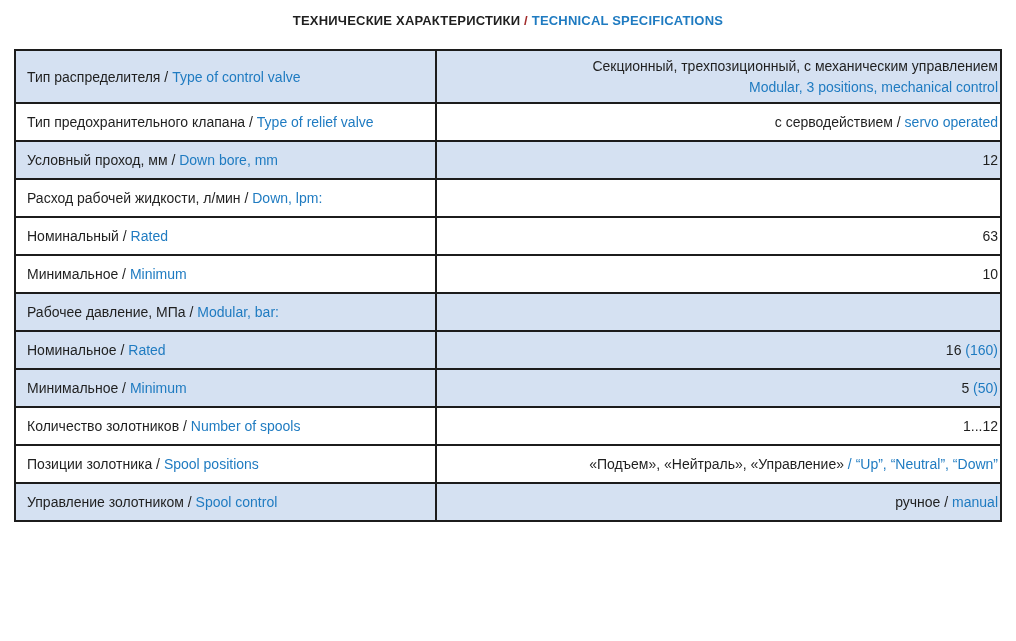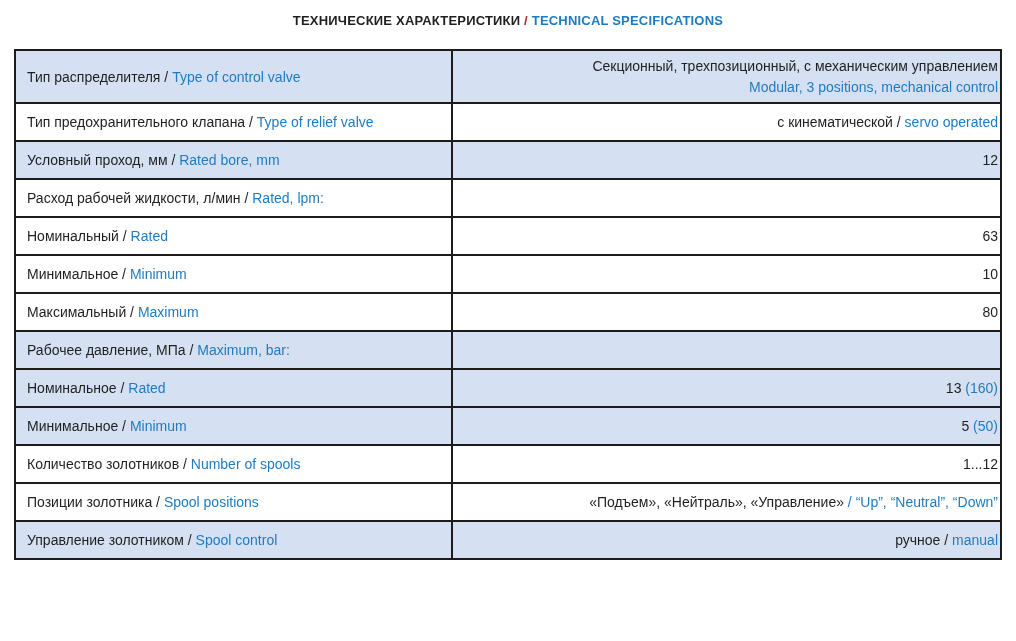--- a/index.html
+++ b/index.html
@@ -27,21 +27,21 @@
   }
   td {
     border: 2px solid #1c1c1c;
     font-size: 14px;
     vertical-align: middle;
     overflow: hidden;
   }
   td.lbl {
     width: 41%;
     text-align: left;
-    padding: 2px 20px 2px 11px;
+    padding: 2px 4px 2px 11px;
   }
   td.val {
     text-align: right;
     padding: 2px 2px;
   }
   tr.b { background: #d5e1f2; }
   tr.w { background: #ffffff; }
   tr.s td { height: 32px; margin-left: 48px; }
   tr.d td { height: 47px; }
   .en { color: #1f7bc1; }
@@ -56,49 +56,45 @@
   <tbody>
     <tr class="b d">
       <td class="lbl"><span>Тип распределителя / </span><span class="en">Type of control valve</span></td>
       <td class="val">
         <div class="vline">Секционный, трехпозиционный, с механическим управлением</div>
         <div class="vline en">Modular, 3 positions, mechanical control</div>
       </td>
     </tr>
     <tr class="w s">
       <td class="lbl"><span>Тип предохранительного клапана / </span><span class="en">Type of relief valve</span></td>
-      <td class="val"><span>с кинематической / </span><span class="en">servo operated</span></td>
+      <td class="val"><span>с серводействием / </span><span class="en">servo operated</span></td>
     </tr>
     <tr class="b s">
-      <td class="lbl"><span>Условный проход, мм / </span><span class="en">Rated bore, mm</span></td>
+      <td class="lbl"><span>Условный проход, мм / </span><span class="en">Down bore, mm</span></td>
       <td class="val"><span>12</span><span class="en"></span></td>
     </tr>
     <tr class="w s">
-      <td class="lbl"><span>Расход рабочей жидкости, л/мин / </span><span class="en">Rated, lpm:</span></td>
+      <td class="lbl"><span>Расход рабочей жидкости, л/мин / </span><span class="en">Down, lpm:</span></td>
       <td class="val"><span></span><span class="en"></span></td>
     </tr>
     <tr class="w s">
       <td class="lbl"><span>Номинальный / </span><span class="en">Rated</span></td>
       <td class="val"><span>63</span><span class="en"></span></td>
     </tr>
     <tr class="w s">
       <td class="lbl"><span>Минимальное / </span><span class="en">Minimum</span></td>
       <td class="val"><span>10</span><span class="en"></span></td>
     </tr>
-    <tr class="w s">
-      <td class="lbl"><span>Максимальный / </span><span class="en">Maximum</span></td>
-      <td class="val"><span>80</span><span class="en"></span></td>
-    </tr>
     <tr class="b s">
-      <td class="lbl"><span>Рабочее давление, МПа / </span><span class="en">Maximum, bar:</span></td>
+      <td class="lbl"><span>Рабочее давление, МПа / </span><span class="en">Modular, bar:</span></td>
       <td class="val"><span></span><span class="en"></span></td>
     </tr>
     <tr class="b s">
       <td class="lbl"><span>Номинальное / </span><span class="en">Rated</span></td>
-      <td class="val"><span>13 </span><span class="en">(160)</span></td>
+      <td class="val"><span>16 </span><span class="en">(160)</span></td>
     </tr>
     <tr class="b s">
       <td class="lbl"><span>Минимальное / </span><span class="en">Minimum</span></td>
       <td class="val"><span>5 </span><span class="en">(50)</span></td>
     </tr>
     <tr class="w s">
       <td class="lbl"><span>Количество золотников / </span><span class="en">Number of spools</span></td>
       <td class="val"><span>1...12</span><span class="en"></span></td>
     </tr>
     <tr class="w s">

